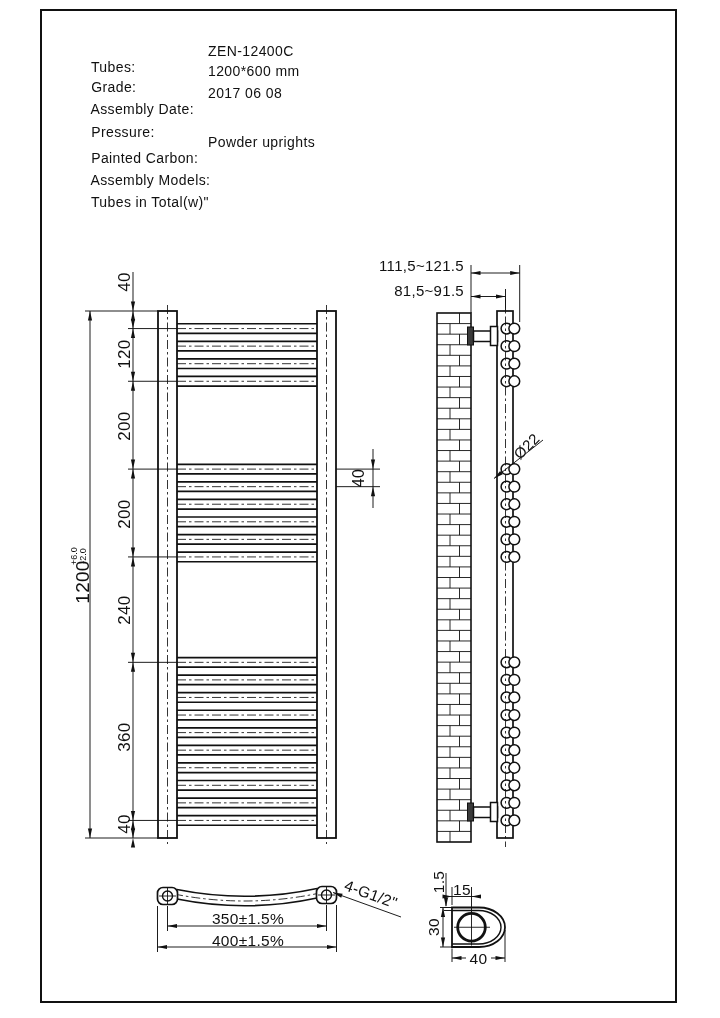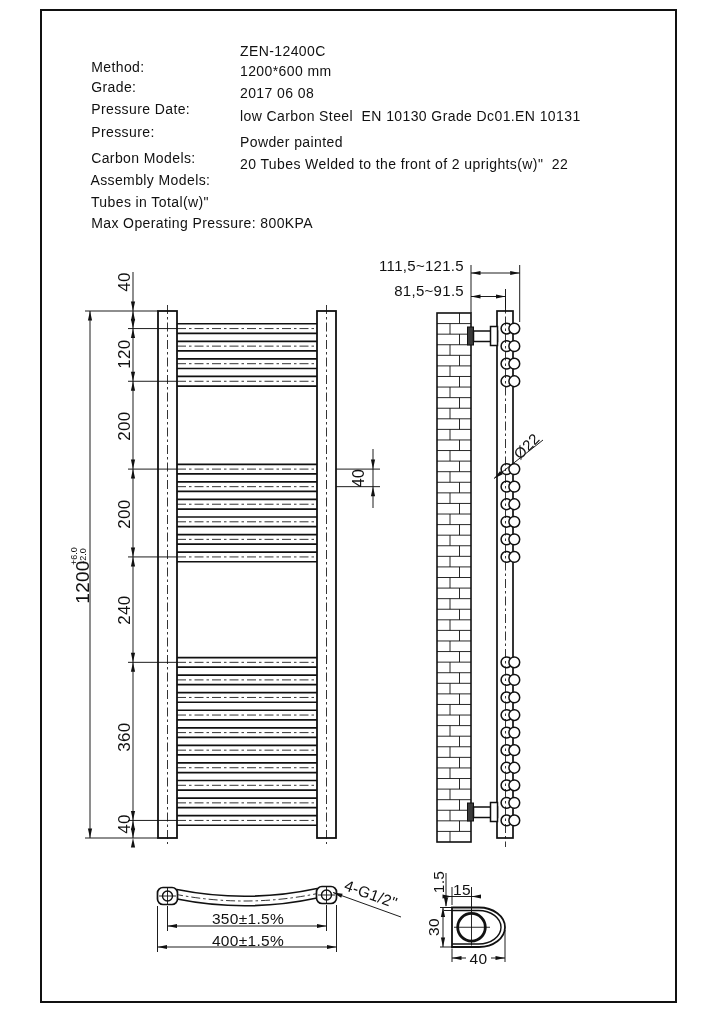--- a/index.html
+++ b/index.html
@@ -2,67 +2,62 @@
 <html><head>
 <meta charset="utf-8">
 <style>
   html,body{margin:0;padding:0;background:#fff;}
   .page{position:relative;width:720px;height:1018px;background:#ffffff;
         font-family:"Liberation Sans",sans-serif;overflow:hidden;}
   .frame{position:absolute;left:40px;top:9px;width:637px;height:994px;
          box-sizing:border-box;border:2.2px solid #111;}
   .hrow{position:absolute;left:74px;width:580px;font-size:14px;color:#111;
         letter-spacing:.4px;white-space:pre;}
-  .hval{position:absolute;left:134px;top:0;white-space:pre;margin-left:32px;}
+  .hval{position:absolute;left:134px;top:0;white-space:pre;}
   svg.drawing{position:absolute;left:0;top:0;}
   .dims text{font-family:"Liberation Sans",sans-serif;fill:#111;
              text-anchor:middle;dominant-baseline:central;letter-spacing:.3px;}
   .dims text.f15{font-size:15px;}
   .dims text.f155{font-size:15.5px;}
   .dims text.f16{font-size:16px;}
   .dims text.f17{font-size:17px;}
   .dims text.f19{font-size:19px;}
   .dims text.tol{font-size:9px;letter-spacing:0;}
   .dims text.end{text-anchor:end;}
 </style>
 </head>
 <body>
 
 <div class="page">
   <div class="frame"></div>
 
   <div class="hrow" style="top:43px">
-    <span>Method:</span>
+    <span>Tubes:</span>
     <span class="hval">ZEN-12400C</span>
   </div>
   <div class="hrow" style="top:63px">
     <span>Grade:</span>
     <span class="hval">1200*600 mm</span>
   </div>
   <div class="hrow" style="top:85px">
-    <span>Pressure Date:</span>
+    <span>Assembly Date:</span>
     <span class="hval">2017 06 08</span>
   </div>
   <div class="hrow" style="top:108px">
     <span>Pressure:</span>
-    <span class="hval">low Carbon Steel  EN 10130 Grade Dc01.EN 10131</span>
   </div>
   <div class="hrow" style="top:134px">
-    <span>Carbon Models:</span>
-    <span class="hval">Powder painted</span>
+    <span>Painted Carbon:</span>
+    <span class="hval">Powder uprights</span>
   </div>
   <div class="hrow" style="top:156px">
     <span>Assembly Models:</span>
-    <span class="hval">20 Tubes Welded to the front of 2 uprights(w)"  22</span>
   </div>
   <div class="hrow" style="top:178px">
     <span>Tubes in Total(w)"</span>
-  </div>
-  <div class="hrow" style="top:199px">
-    <span>Max Operating Pressure: 800KPA</span>
   </div>
 
   <svg class="drawing" width="720" height="1018" viewBox="0 0 720 1018">
     <g id="linework">
         <line x1="177" y1="323.76666666666665" x2="317" y2="323.76666666666665" stroke="#111" stroke-width="1.7" fill="none"></line>
         <line x1="177" y1="333.3666666666667" x2="317" y2="333.3666666666667" stroke="#111" stroke-width="1.7" fill="none"></line>
         <line x1="177" y1="328.56666666666666" x2="317" y2="328.56666666666666" stroke="#111" stroke-width="0.85" fill="none" stroke-dasharray="9 3 2.5 3"></line>
         <line x1="177" y1="341.3333333333333" x2="317" y2="341.3333333333333" stroke="#111" stroke-width="1.7" fill="none"></line>
         <line x1="177" y1="350.93333333333334" x2="317" y2="350.93333333333334" stroke="#111" stroke-width="1.7" fill="none"></line>
         <line x1="177" y1="346.1333333333333" x2="317" y2="346.1333333333333" stroke="#111" stroke-width="0.85" fill="none" stroke-dasharray="9 3 2.5 3"></line>

